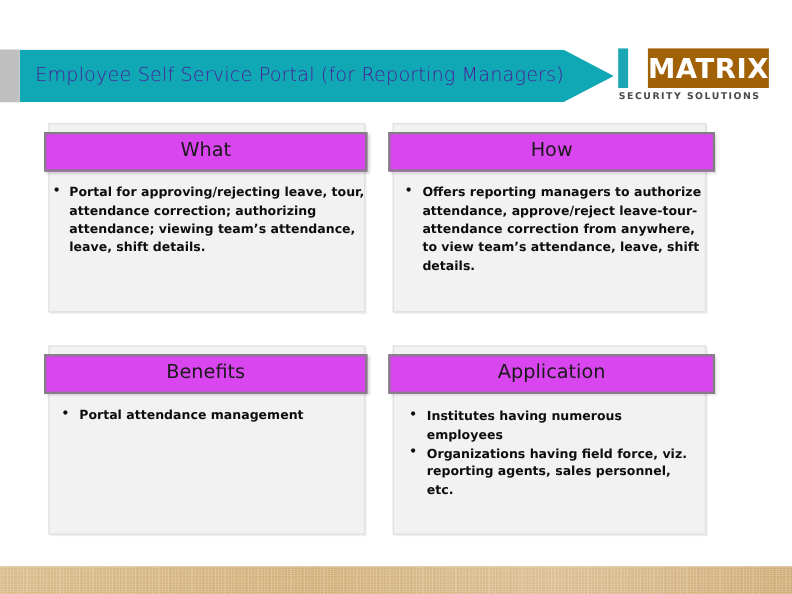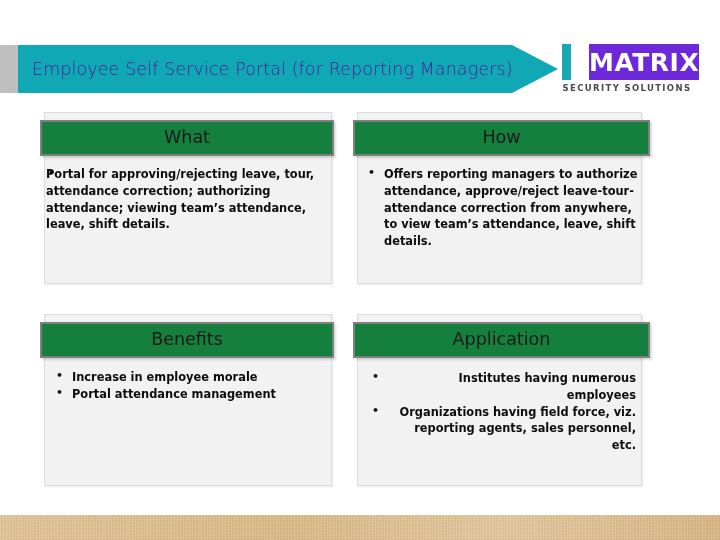--- a/index.html
+++ b/index.html
@@ -91,21 +91,21 @@
     border-radius: 50%;
     background: #ffffff;
     width: 100%;
     height: 100%;
     opacity: 0.95;
   }
   .logo-dots i.dim { opacity: 0.45; }
   .logo-dots i.off { opacity: 0; }
   .logo-word {
     flex: 1;
-    background: #6d28d9;
+    background: #a16207;
     margin-left: 18px;
     color: #ffffff;
     font-family: "DejaVu Sans", sans-serif;
     font-weight: bold;
     font-size: 25px;
     letter-spacing: 0.5px;
     display: flex;
     align-items: center;
     justify-content: center;
     line-height: 1;
@@ -127,21 +127,21 @@
   }
   .panel-body {
     position: absolute;
     background: #f2f2f2;
     border: 1px solid #dcdcdc;
     box-sizing: border-box;
     box-shadow: 1.5px 1.5px 0 rgba(0,0,0,0.06);
   }
   .panel-head {
     position: absolute;
-    background: #15803d;
+    background: #d946ef;
     border: 2px solid #808080;
     box-sizing: border-box;
     display: flex;
     align-items: center;
     justify-content: center;
     box-shadow: 2px 2px 2px rgba(0,0,0,0.15);
   }
   .panel-head span {
     color: #1a1a1a;
     font-size: 17.5px;
@@ -161,38 +161,38 @@
     padding: 0;
   }
   ul.bullets li {
     position: relative;
     color: #0d0d0d;
     font-family: "DejaVu Sans", sans-serif;
     font-size: 11.4px;
     font-weight: bold;
     line-height: 1.47;
     margin-bottom: 0;
+    padding-left: 17px;
   }
   ul.bullets li::before {
     content: "\2022";
     position: absolute;
     left: 2px;
     top: -1px;
     font-size: 11px;
     color: #0d0d0d;
   }
   ul.bullets.indent li {
     padding-left: 22px;
   }
   ul.bullets.indent li::before {
     left: 6px;
   }
   ul.bullets.app li {
     padding-left: 20px;
-    text-align: right;
   }
   ul.bullets.app li::before {
     left: 4px;
   }
 
   
   .footer-band {
     position: absolute;
     left: 0;
     top: 515px;
@@ -266,21 +266,20 @@
     </div>
   </div>
 
   <div class="panel">
     <div class="panel-body" style="left:44px; top:314px; width:288px; height:172px;"></div>
     <div class="panel-head" style="left:40px; top:322px; width:294px; height:36px;">
       <span>Benefits</span>
     </div>
     <div class="panel-content" style="left:50px; top:369px; width:280px;">
       <ul class="bullets indent">
-        <li>Increase in employee morale</li>
         <li>Portal attendance management</li>
       </ul>
     </div>
   </div>
 
   <div class="panel">
     <div class="panel-body" style="left:357px; top:314px; width:285px; height:172px;"></div>
     <div class="panel-head" style="left:353px; top:322px; width:297px; height:36px;">
       <span>Application</span>
     </div>

